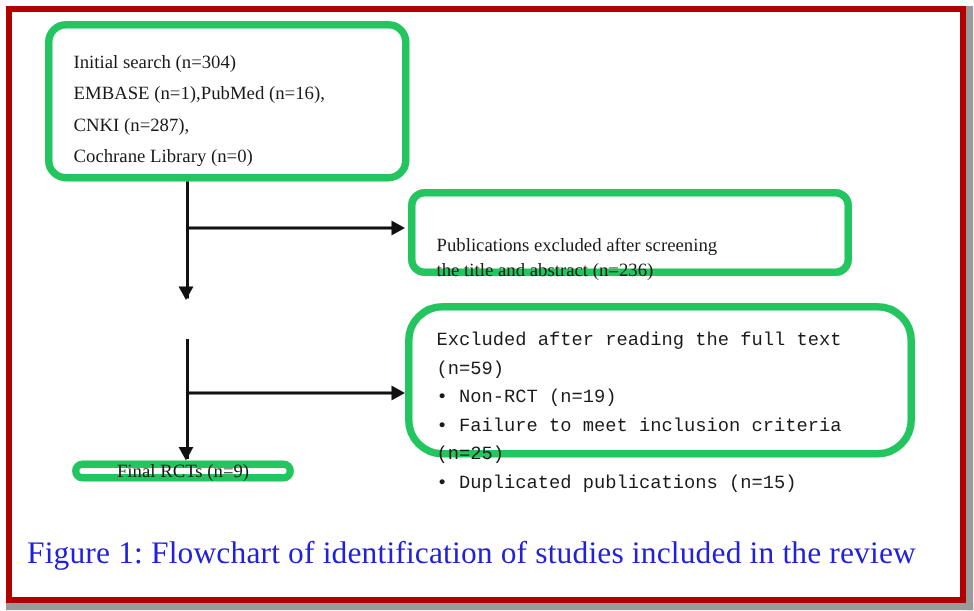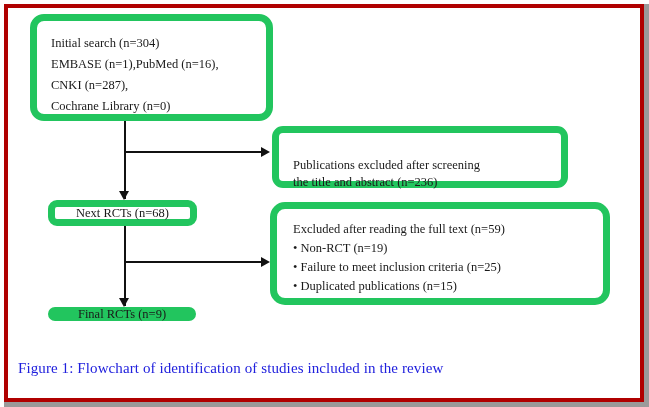--- a/index.html
+++ b/index.html
@@ -48,21 +48,21 @@
     left: 0;
     top: 0;
     width: 649px;
     height: 407px;
   }
 
   
   .node {
     position: absolute;
     box-sizing: border-box;
-    border: 7px solid #22c55e;
+    border: 5px solid #22c55e;
     border-radius: 10px;
     background: #ffffff;
     color: #1a1a1a;
     font-family: "Liberation Serif", "DejaVu Serif", serif;
     font-size: 12.5px;
     line-height: 17px;
     padding: 6px 10px;
     white-space: pre-line;
   }
   .node.single {
@@ -84,22 +84,23 @@
     padding: 24px 14px;
     border-radius: 11px;
     line-height: 17px;
   }
   #node-next-rcts {
     left: 48px;  top: 200px; width: 149px; height: 26px;
   }
   #node-excluded-fulltext {
     left: 270px; top: 202px; width: 340px; height: 103px;
     padding: 11px 16px;
-    border-radius: 15px;
+    border-radius: 25px;
     line-height: 19px;
+    font-family: Liberation Mono, monospace;
   }
   #node-final-rcts {
     left: 48px;  top: 307px; width: 148px; height: 14px;
   }
 
   
   .conn {
     position: absolute;
     background: #111111;
   }
@@ -137,21 +138,21 @@
   #arrow-branch-2    { left: 261px; top: 257px; }
 
   
   #figure-caption {
     position: absolute;
     left: 18px;
     top: 355px;
     width: 612px;
     color: #2020dd;
     font-family: "Liberation Serif", "DejaVu Serif", serif;
-    font-size: 15px;
+    font-size: 21px;
     line-height: 26px;
     letter-spacing: 0.1px;
     white-space: nowrap;
   }
 </style>
 </head>
 <body>
 
 <div id="figure-frame">
 
@@ -162,21 +163,20 @@
   <div id="canvas">
 
     <div class="node" id="node-initial-search">Initial search (n=304)
 EMBASE (n=1),PubMed (n=16),
 CNKI (n=287),
 Cochrane Library  (n=0)</div>
 
     <div class="node" id="node-excluded-screening">Publications excluded after screening
 the title and abstract (n=236)</div>
 
-    <div class="node single" id="node-next-rcts">Next RCTs (n=68)</div>
 
     <div class="node" id="node-excluded-fulltext">Excluded after reading the full text (n=59)
 • Non-RCT (n=19)
 • Failure to meet inclusion criteria (n=25)
 • Duplicated publications (n=15)</div>
 
     <div class="node single" id="node-final-rcts">Final RCTs (n=9)</div>
 
     <div class="conn v" id="conn-trunk-1"></div>
     <div class="arrowhead down" id="arrow-trunk-1"></div>

